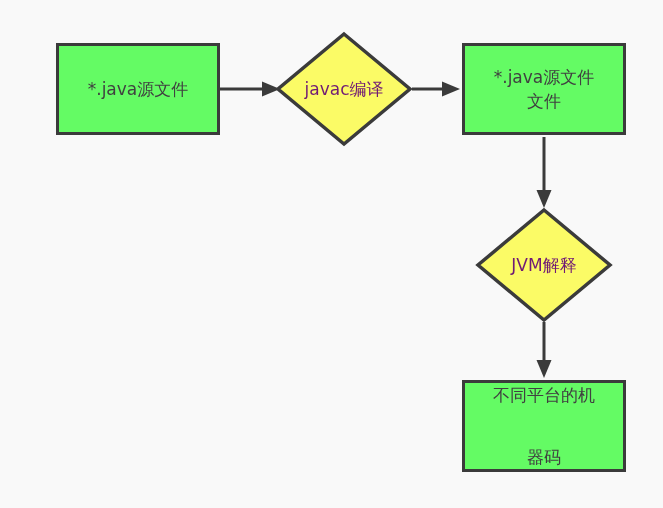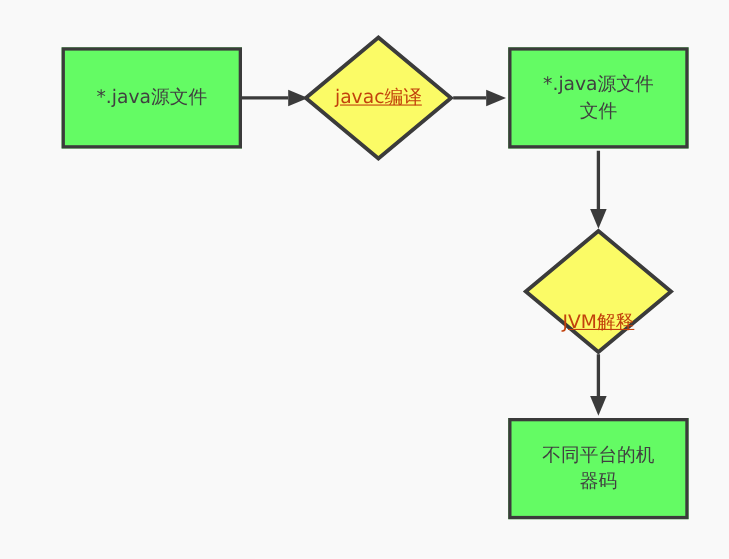--- a/index.html
+++ b/index.html
@@ -38,32 +38,31 @@
     flex-direction: column;
     align-items: center;
     justify-content: center;
     text-align: center;
     color: #404040;
     font-size: 17px;
     line-height: 24px;
   }
   .node-java-source   { left: 36px;  top: 43px; margin-left: 20px; }
   .node-class-bytecode{ left: 462px; top: 43px; }
-  .node-machine-code  { left: 462px; top: 380px; }
+  .node-machine-code  { left: 462px; top: 380px; justify-content: space-between; }
   .diamond-label {
     position: absolute;
     transform: translate(-50%, -50%);
-    color: #c2410c;
+    color: #701a75;
     font-size: 17px;
     line-height: 24px;
     white-space: nowrap;
-    text-decoration: underline;
   }
   .label-javac { left: 344px; top: 89px; }
-  .label-jvm   { left: 544px; top: 265px; margin-top: 28px; }
+  .label-jvm   { left: 544px; top: 265px; }
 </style>
 </head>
 <body>
 
 <div class="canvas">
 
   <svg class="layer" viewBox="0 0 663 508" xmlns="http://www.w3.org/2000/svg">
 
     <g>
       <line class="edge-line" x1="202" y1="89" x2="262" y2="89"></line>

